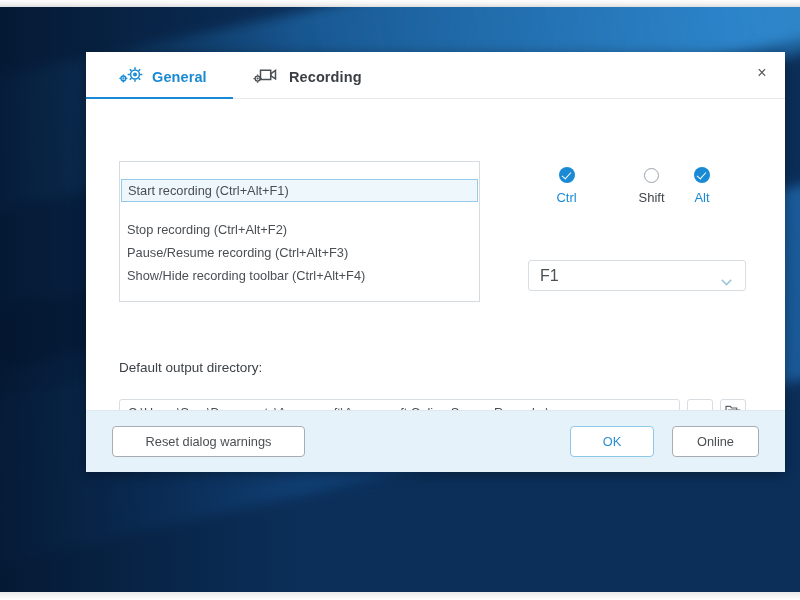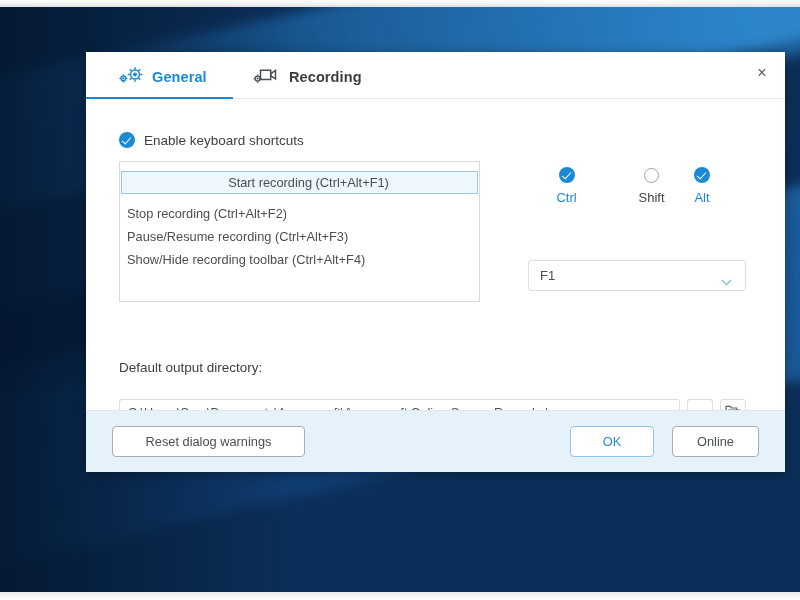--- a/index.html
+++ b/index.html
@@ -220,23 +220,22 @@
     font-size: 12.8px;
     color: #4a4f54;
     cursor: default;
   }
   .list-item.selected {
     background: #eef7fc;
     border: 1px solid #95c9e8;
     height: 23px;
     line-height: 21px;
     box-sizing: border-box;
-    margin: 8px 1px;
-    padding-left: 18px;
-    text-align: center;
+    margin: 16px 1px;
+    padding-left: 6px;
   }
 
   
   .mods {
     position: absolute;
     left: 438px;
     top: 68px;
     width: 220px;
     display: flex;
     align-items: center;
@@ -266,21 +265,21 @@
     border: 1px solid #d8dde2;
     border-radius: 3px;
     background: #ffffff;
     display: flex;
     align-items: center;
     box-sizing: border-box;
     cursor: pointer;
   }
   .key-select .key-value {
     padding-left: 11px;
-    font-size: 13px;
+    font-size: 16px;
     color: #4a4f54;
   }
   .chev {
     position: absolute;
     right: 13px;
     top: 11px;
     width: 11px;
     height: 7px;
   }
 
@@ -427,24 +426,20 @@
     </div>
 
     <div class="tab-underline"></div>
     <div class="tab-baseline"></div>
 
     <div class="close-btn">×</div>
   </div>
 
   <div class="dlg-body">
 
-    <div class="enable-row">
-      <span class="check-circle"></span>
-      <span class="enable-label">Enable keyboard shortcuts</span>
-    </div>
 
     <div class="listbox">
       <div class="list-item selected">Start recording (Ctrl+Alt+F1)</div>
       <div class="list-item">Stop recording (Ctrl+Alt+F2)</div>
       <div class="list-item">Pause/Resume recording (Ctrl+Alt+F3)</div>
       <div class="list-item">Show/Hide recording toolbar (Ctrl+Alt+F4)</div>
     </div>
 
     <div class="mods">
       <div class="mod mod-ctrl mod-on">

